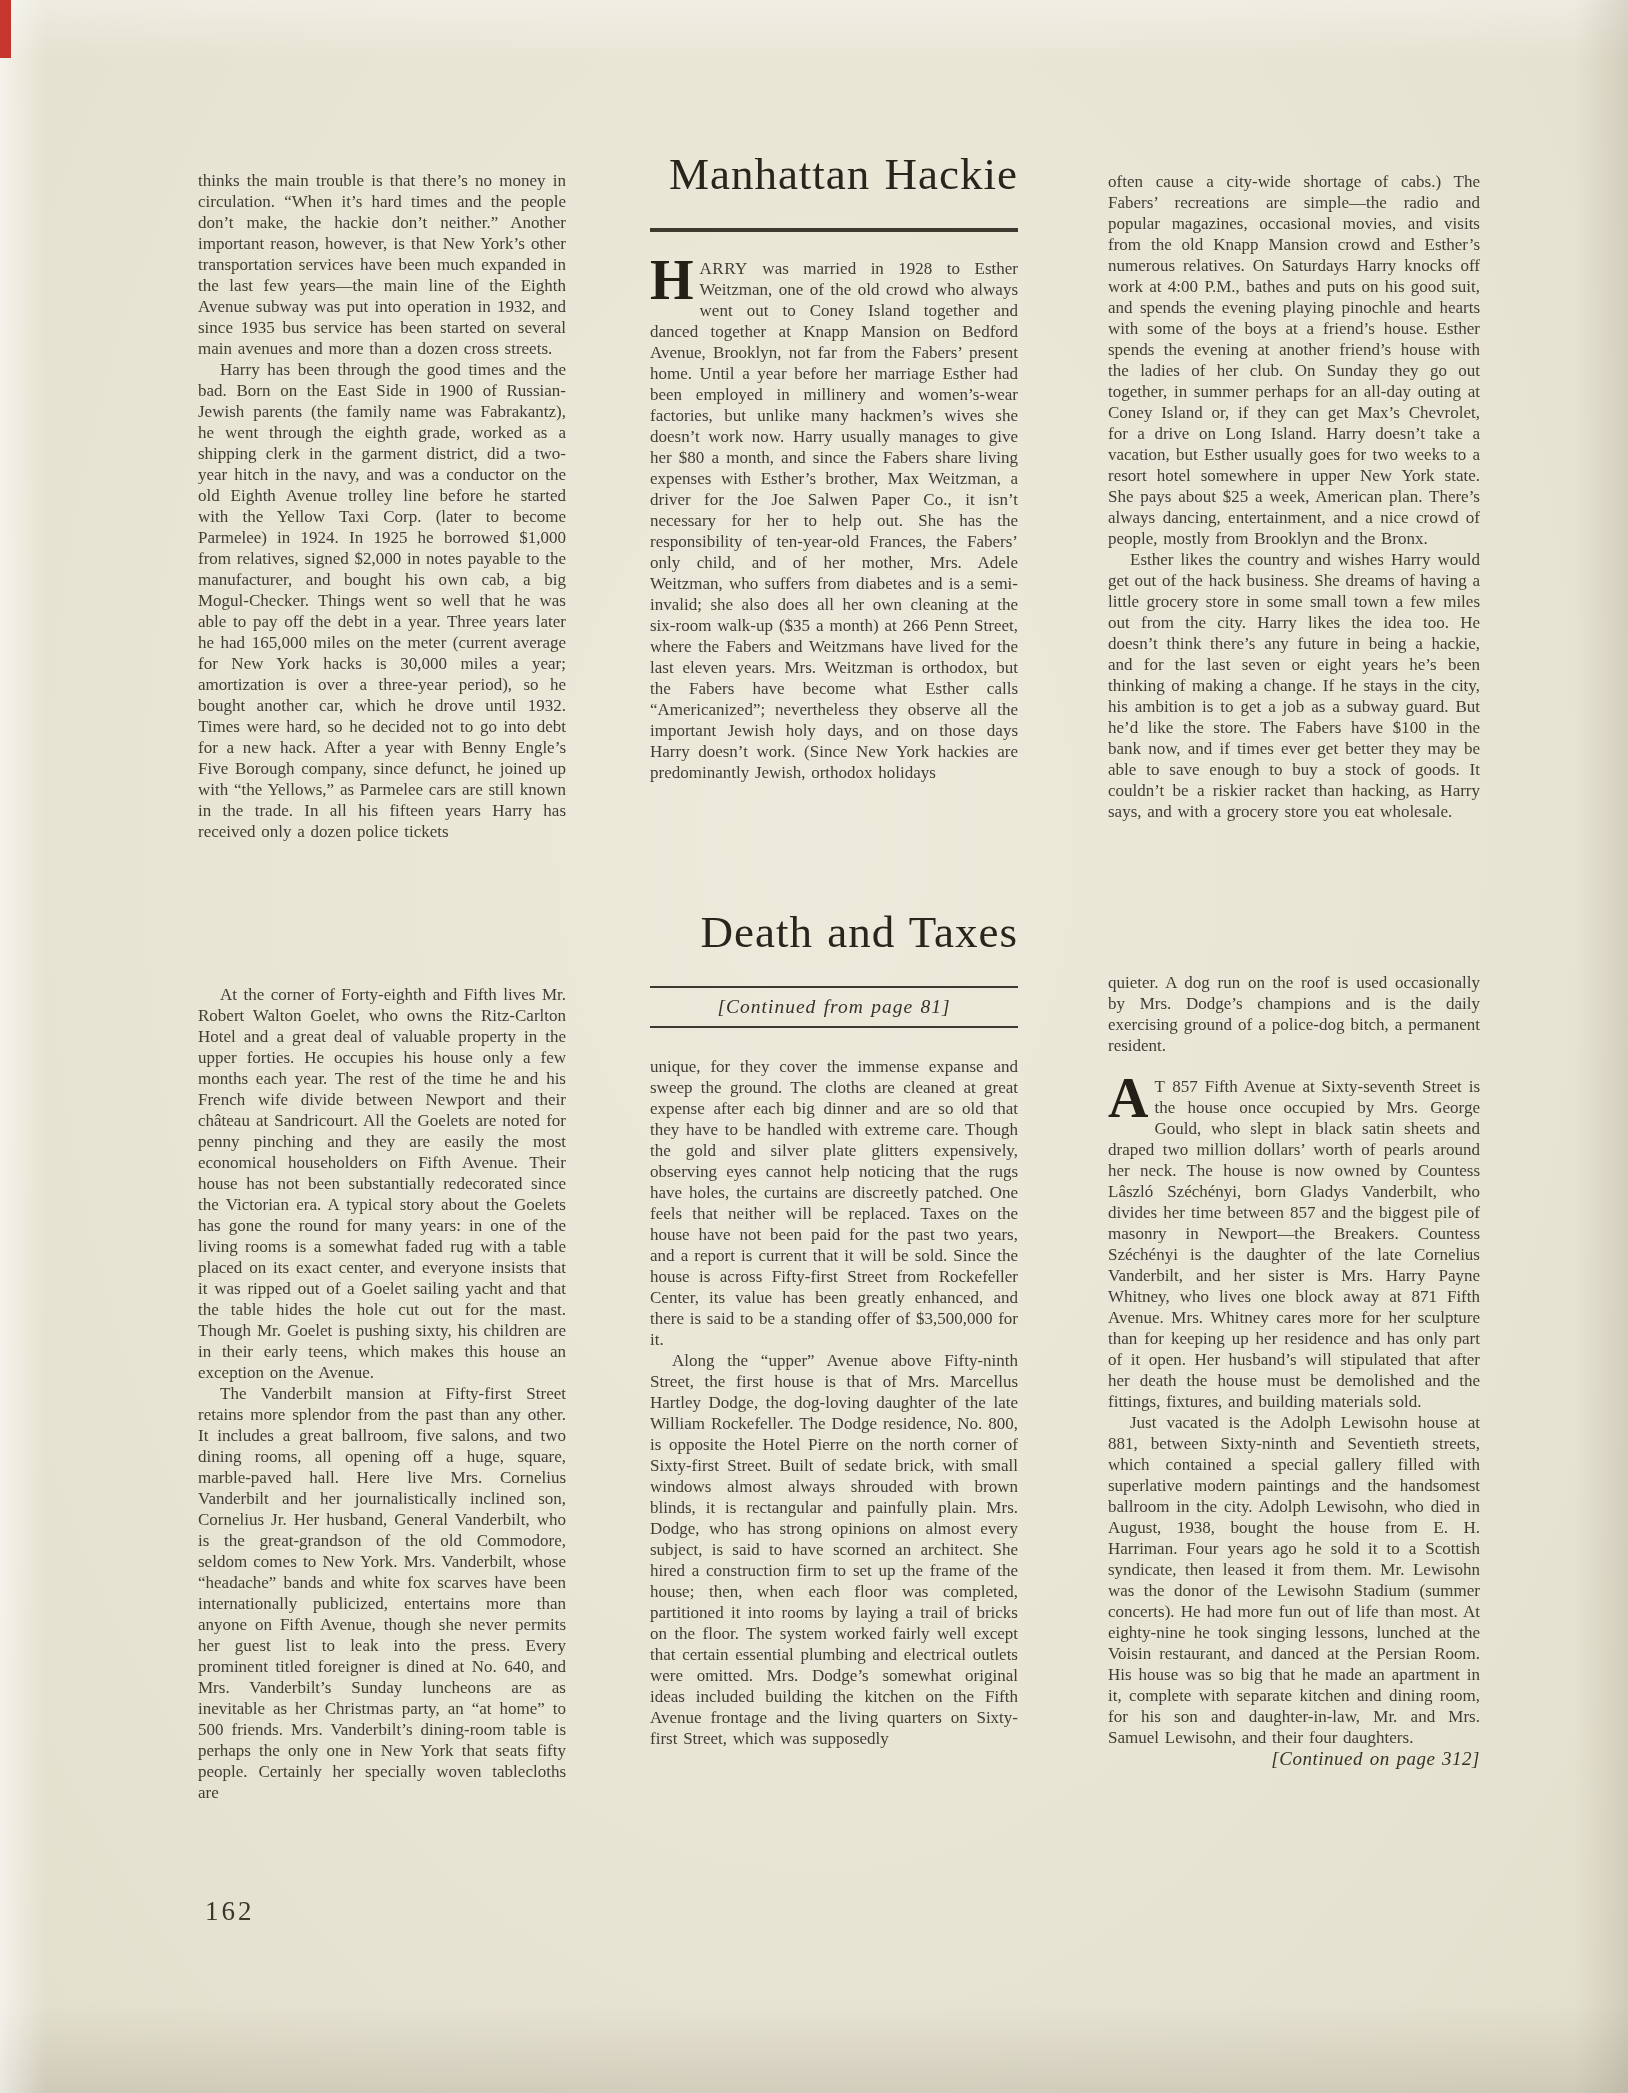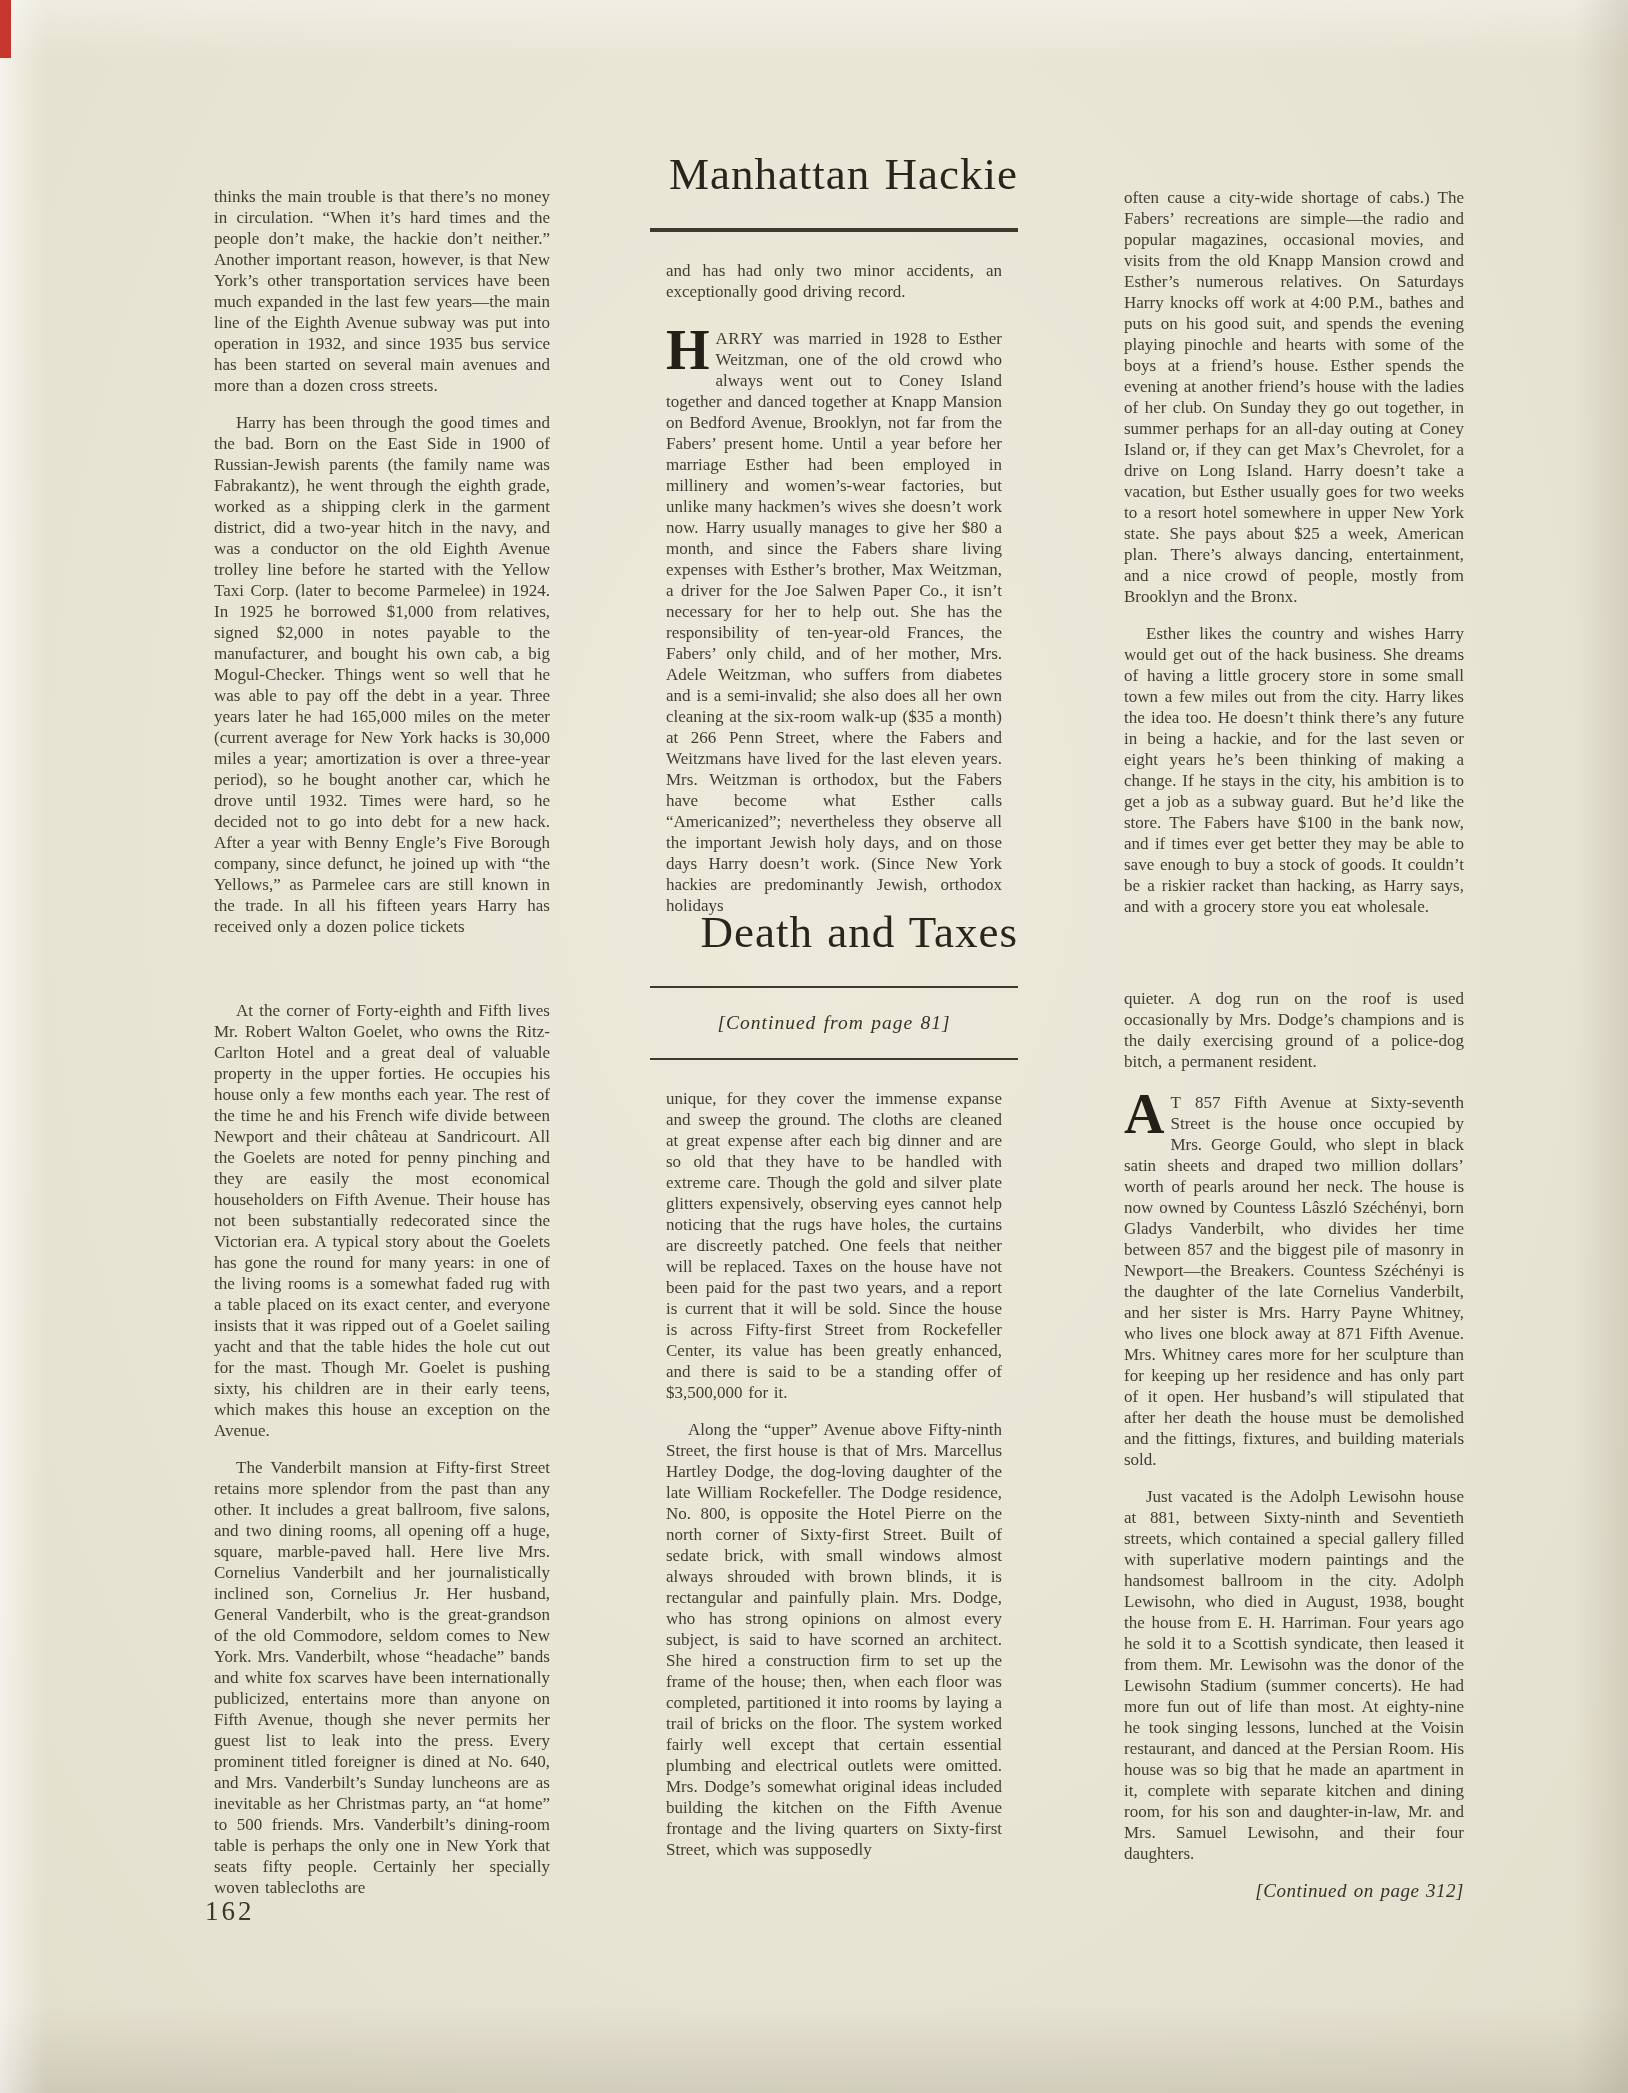--- a/index.html
+++ b/index.html
@@ -23,21 +23,21 @@
     background:#c5372c;
   }
   .col {
     position:absolute;
     width:368px;
     font-size:17px;
     line-height:21px;
     text-align:justify;
     word-spacing:1.5px;
   }
-  .col p { margin:16px; }
+  .col p { margin:0; }
   p.ind  { text-indent:22px; }
   p.noind{ text-indent:0; }
 
   .col-a1 { left:198px;  top:170px; }
   .col-a2 { left:650px;  top:148px; }
   .col-a3 { left:1108px; top:171px; width:372px; }
   .col-b1 { left:198px;  top:984px; }
   .col-b2 { left:650px;  top:906px; }
   .col-b3 { left:1108px; top:972px; width:372px; }
 
@@ -101,21 +101,20 @@
 
   <section class="col col-a1">
     <p class="noind">thinks the main trouble is that there’s no money in circulation. “When it’s hard times and the people don’t make, the hackie don’t neither.” Another important reason, however, is that New York’s other transportation services have been much expanded in the last few years—the main line of the Eighth Avenue subway was put into operation in 1932, and since 1935 bus service has been started on several main avenues and more than a dozen cross streets.</p>
     <p class="ind">Harry has been through the good times and the bad. Born on the East Side in 1900 of Russian-Jewish parents (the family name was Fabrakantz), he went through the eighth grade, worked as a shipping clerk in the garment district, did a two-year hitch in the navy, and was a conductor on the old Eighth Avenue trolley line before he started with the Yellow Taxi Corp. (later to become Parmelee) in 1924. In 1925 he borrowed $1,000 from relatives, signed $2,000 in notes payable to the manufacturer, and bought his own cab, a big Mogul-Checker. Things went so well that he was able to pay off the debt in a year. Three years later he had 165,000 miles on the meter (current average for New York hacks is 30,000 miles a year; amortization is over a three-year period), so he bought another car, which he drove until 1932. Times were hard, so he decided not to go into debt for a new hack. After a year with Benny Engle’s Five Borough company, since defunct, he joined up with “the Yellows,” as Parmelee cars are still known in the trade. In all his fifteen years Harry has received only a dozen police tickets</p>
   </section>
 
   <section class="col col-a2">
     <h1 class="headline">Manhattan Hackie</h1>
     <div class="rule"></div>
     <div class="rule"></div>
-    <p class="noind body-intro">and has had only two minor accidents, an exceptionally good driving record.</p>
     <p class="noind drop-para"><span class="dc">H</span><span class="lead-caps">ARRY</span><span> was married in 1928 to Esther Weitzman, one of the old crowd who always went out to Coney Island together and danced together at Knapp Mansion on Bedford Avenue, Brooklyn, not far from the Fabers’ present home. Until a year before her marriage Esther had been employed in millinery and women’s-wear factories, but unlike many hackmen’s wives she doesn’t work now. Harry usually manages to give her $80 a month, and since the Fabers share living expenses with Esther’s brother, Max Weitzman, a driver for the Joe Salwen Paper Co., it isn’t necessary for her to help out. She has the responsibility of ten-year-old Frances, the Fabers’ only child, and of her mother, Mrs. Adele Weitzman, who suffers from diabetes and is a semi-invalid; she also does all her own cleaning at the six-room walk-up ($35 a month) at 266 Penn Street, where the Fabers and Weitzmans have lived for the last eleven years. Mrs. Weitzman is orthodox, but the Fabers have become what Esther calls “Americanized”; nevertheless they observe all the important Jewish holy days, and on those days Harry doesn’t work. (Since New York hackies are predominantly Jewish, orthodox holidays</span></p>
   </section>
 
   <section class="col col-a3">
     <p class="noind">often cause a city-wide shortage of cabs.) The Fabers’ recreations are simple—the radio and popular magazines, occasional movies, and visits from the old Knapp Mansion crowd and Esther’s numerous relatives. On Saturdays Harry knocks off work at 4:00 P.M., bathes and puts on his good suit, and spends the evening playing pinochle and hearts with some of the boys at a friend’s house. Esther spends the evening at another friend’s house with the ladies of her club. On Sunday they go out together, in summer perhaps for an all-day outing at Coney Island or, if they can get Max’s Chevrolet, for a drive on Long Island. Harry doesn’t take a vacation, but Esther usually goes for two weeks to a resort hotel somewhere in upper New York state. She pays about $25 a week, American plan. There’s always dancing, entertainment, and a nice crowd of people, mostly from Brooklyn and the Bronx.</p>
     <p class="ind">Esther likes the country and wishes Harry would get out of the hack business. She dreams of having a little grocery store in some small town a few miles out from the city. Harry likes the idea too. He doesn’t think there’s any future in being a hackie, and for the last seven or eight years he’s been thinking of making a change. If he stays in the city, his ambition is to get a job as a subway guard. But he’d like the store. The Fabers have $100 in the bank now, and if times ever get better they may be able to save enough to buy a stock of goods. It couldn’t be a riskier racket than hacking, as Harry says, and with a grocery store you eat wholesale.</p>
   </section>
 
   <section class="col col-b1">
     <p class="ind">At the corner of Forty-eighth and Fifth lives Mr. Robert Walton Goelet, who owns the Ritz-Carlton Hotel and a great deal of valuable property in the upper forties. He occupies his house only a few months each year. The rest of the time he and his French wife divide between Newport and their château at Sandricourt. All the Goelets are noted for penny pinching and they are easily the most economical householders on Fifth Avenue. Their house has not been substantially redecorated since the Victorian era. A typical story about the Goelets has gone the round for many years: in one of the living rooms is a somewhat faded rug with a table placed on its exact center, and everyone insists that it was ripped out of a Goelet sailing yacht and that the table hides the hole cut out for the mast. Though Mr. Goelet is pushing sixty, his children are in their early teens, which makes this house an exception on the Avenue.</p>

